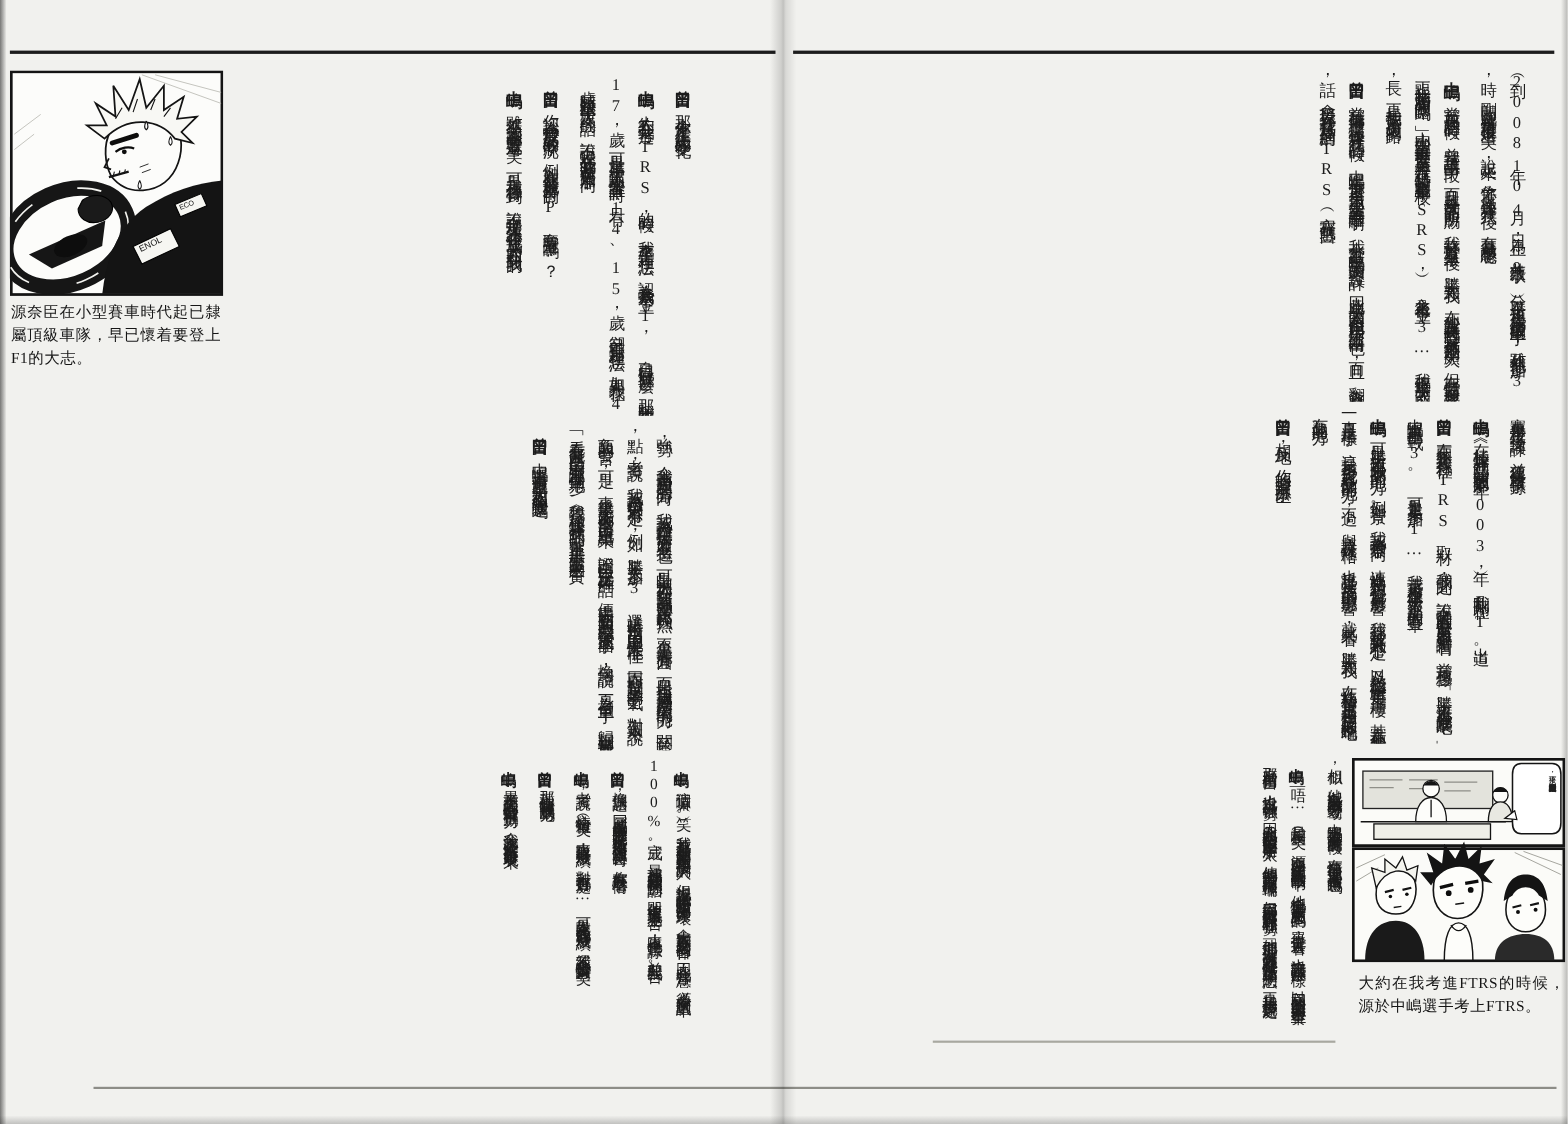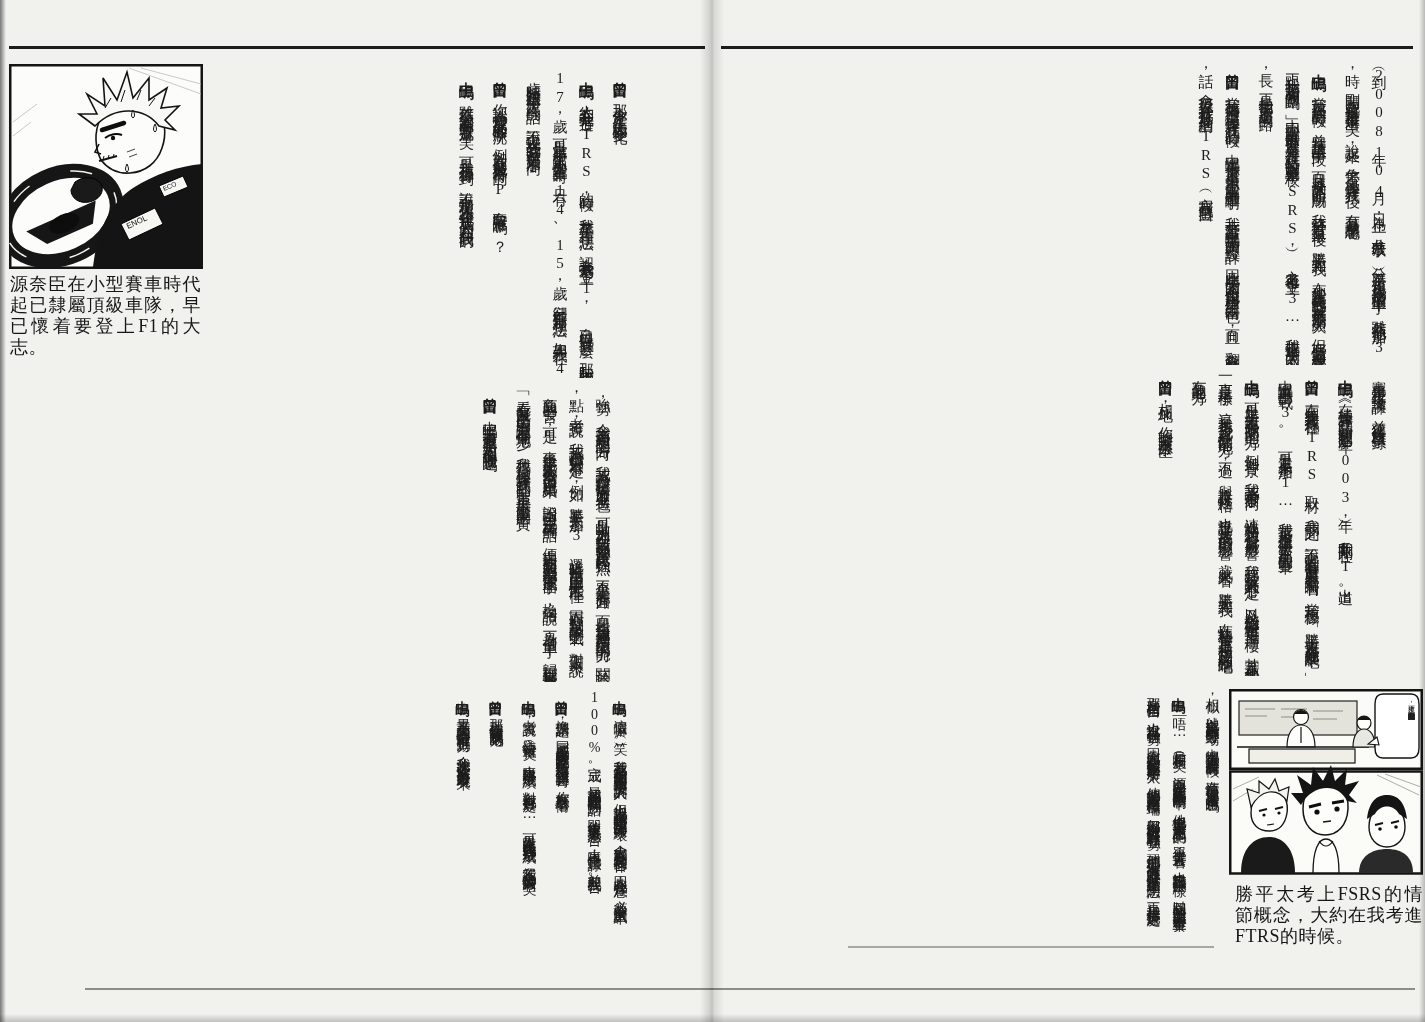--- a/index.html
+++ b/index.html
@@ -18,21 +18,21 @@
     font-family:"Liberation Serif",serif;color:var(--ink,#1c1c1c);}
   .vband p{margin:0;}
   .vband p + p{margin-block-start:7px;}
   .fz-lg{font-size:15px;letter-spacing:2.5px;line-height:26.5px;}
   .fz-sm{font-size:14px;letter-spacing:1.5px;line-height:25px;}
   .spk{font-family:"Liberation Sans",sans-serif;font-weight:700;}
   .spk:not(:empty)::after{content:"\3000";}
 
   .panel{position:absolute;background:#fcfcfa;}
   .panel svg{display:block;}
-  .caption{position:absolute;font-family:"Liberation Serif",serif;font-size:18px;line-height:21px;
+  .caption{position:absolute;font-family:"Liberation Serif",serif;font-size:14px;line-height:21px;
     color:#161616;text-align:justify;letter-spacing:.5px;}
   .bubble-text{position:absolute;right:7px;top:11px;width:34px;height:56px;
     writing-mode:vertical-rl;text-orientation:upright;font-size:7px;line-height:1.6;
     color:#222;overflow:hidden;font-family:"Liberation Serif",serif;}
 </style>
 </head>
 <body>
 
 <div class="spread">
 
@@ -175,20 +175,20 @@
           <path d="M140,138 C140,124 148,116 158,116 C168,116 176,124 176,138 C176,150 168,158 158,158 C148,158 140,150 140,138 Z" fill="#fdfdfa" stroke="#141414" stroke-width="1.4"></path>
           <path d="M138,130 C140,112 148,106 158,106 C168,106 176,112 178,130 L170,125 C165,115 151,115 146,125 Z" fill="#141414"></path>
           <path d="M146,136 l8,-2 M162,134 l8,-2" stroke="#141414" stroke-width="2"></path>
           <circle cx="151" cy="140" r="1.8" fill="#0d0d0d"></circle>
             <circle cx="167" cy="138" r="1.8" fill="#0d0d0d"></circle>
           <path d="M130,184 C130,168 142,160 158,160 C174,160 184,168 184,184 Z" fill="#2a2a2a"></path>
         </g>
       </svg>
       <div class="bubble-text">接下來，我們方程式史特拉賽車學校要開始講課。</div>
     </div>
-    <div class="caption" style="left:1235px;top:884px;width:188px;">勝平太考上FSRS的情節概念，大約在我考進FTRS的時候。</div>
+    <div class="caption" style="left:1235px;top:884px;width:188px;">大約在我考進FTRS的時候，源於中嶋選手考上FTRS。</div>
   </div>
 
   <div class="spine"></div>
   <div class="edge-left"></div>
   <div class="edge-right"></div>
   <div class="edge-bottom"></div>
 </div>
 
 </body></html>

